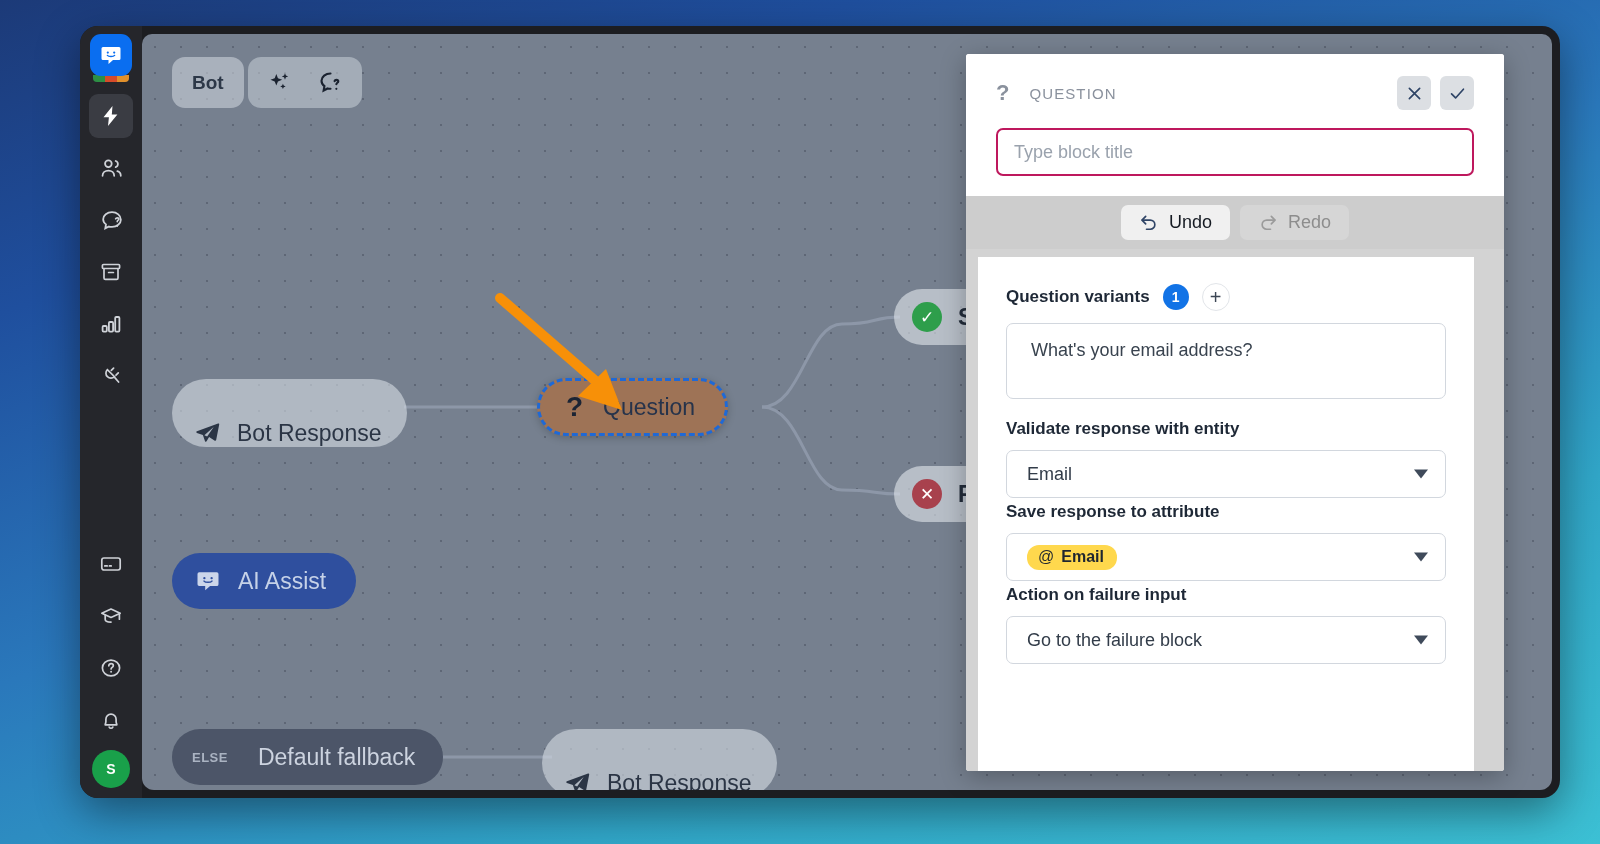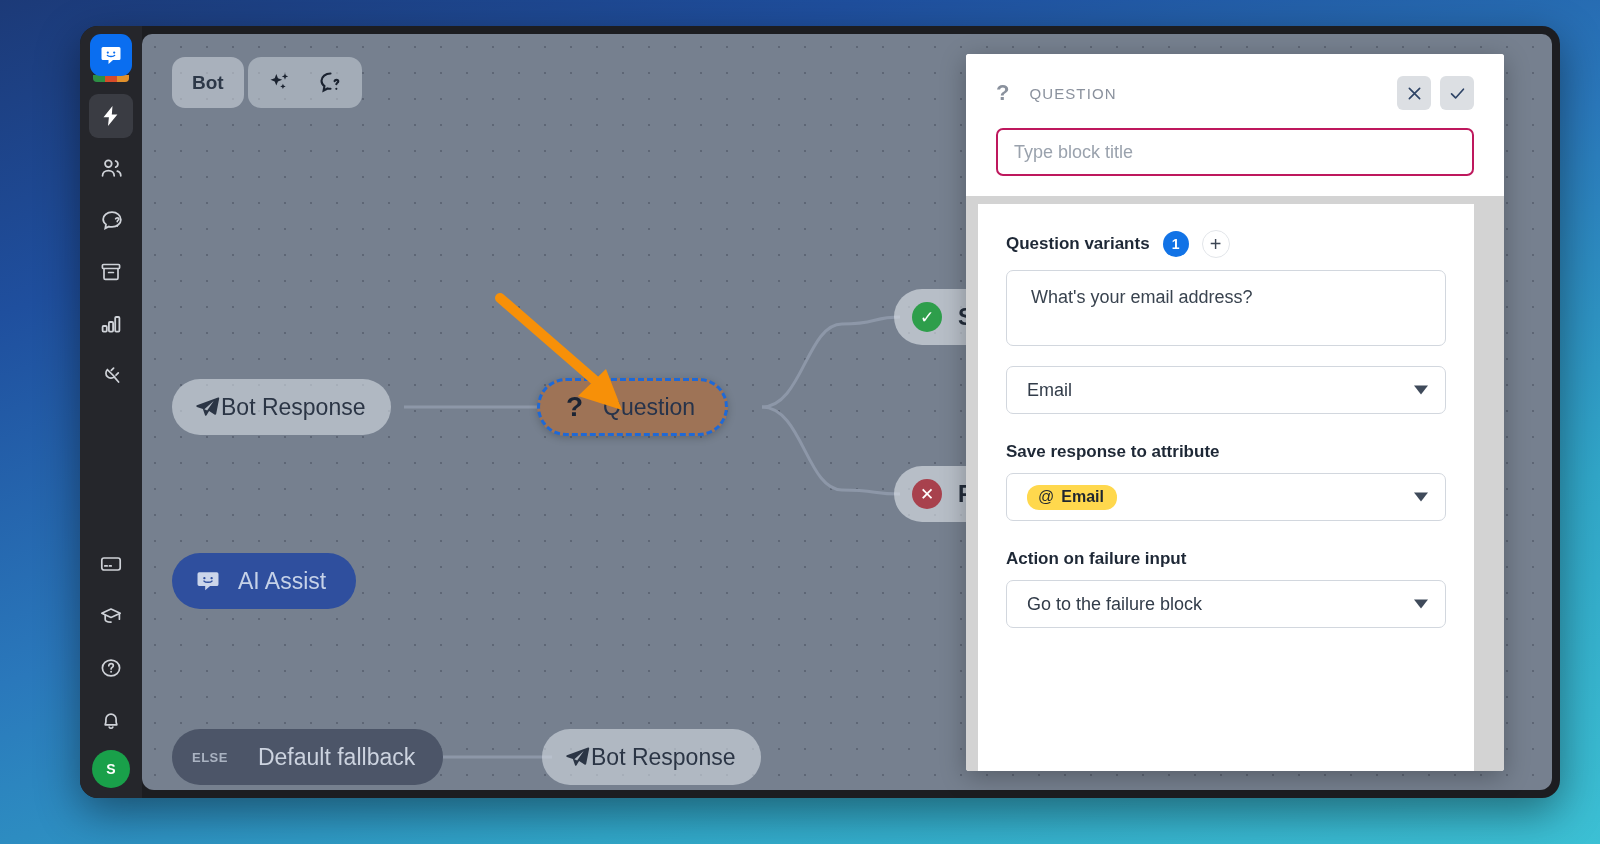--- a/index.html
+++ b/index.html
@@ -108,21 +108,21 @@
     border-radius: 40px;
     white-space: nowrap;
     cursor: pointer;
   }
   .node-label { font-size: 23px; }
 
   .node-botresp {
     background: rgba(212,218,226,.62);
     color: #2b3545;
     padding: 0 26px 0 22px;
-    height: 56px; 
+    height: 68px; gap: 16px; align-items: flex-end;
   }
   .node-botresp .node-label { font-weight: 500; color:#2b3545; }
 
   .node-question {
     background: #9e7356;
     color: #23304a;
     padding: 0 30px 0 26px;
     height: 58px; gap: 20px;
     border: 3px dashed #1f69d6;
     box-shadow: 0 2px 8px rgba(0,0,0,.2);
@@ -253,21 +253,21 @@
     font-size: 18px; color: #39434f;
     margin-bottom: 20px;
     cursor: text;
   }
   .select-box {
     position: relative;
     border: 1px solid #d2d7de; border-radius: 7px;
     height: 48px; padding: 0 40px 0 20px;
     display: flex; align-items: center;
     font-size: 18px; color: #323c49;
-    margin-bottom: 28px;
+    margin-bottom: 4px;
     background: #fff;
     cursor: pointer;
   }
   .caret {
     position: absolute; right: 17px; top: 50%;
     transform: translateY(-50%);
     width: 0; height: 0;
     border-left: 7px solid transparent;
     border-right: 7px solid transparent;
     border-top: 9px solid #3f4a5a;
@@ -470,32 +470,49 @@
         </div>
         <div class="head-btn">
           <svg width="19" height="19" viewBox="0 0 24 24" fill="none" stroke="currentColor" stroke-width="2.1" stroke-linecap="round" stroke-linejoin="round">
             <path d="M4.5 12.4 9.6 17.6 19.5 6.6"></path>
           </svg>
         </div>
       </div>
       <input class="title-input" type="text" placeholder="Type block title" style="">
     </div>
 
+    <div class="undo-bar">
+      <div class="ur-btn ur-undo">
+        <svg width="20" height="20" viewBox="0 0 24 24" fill="none" stroke="currentColor" stroke-width="2" stroke-linecap="round" stroke-linejoin="round">
+          <path d="M4 8.5h9.5a5.5 5.5 0 0 1 0 11H9"></path>
+          <path d="M8 4 3.6 8.5 8 13"></path>
+        </svg>
+        <span>Undo</span>
+      </div>
+      <div class="ur-btn ur-redo">
+        <svg width="20" height="20" viewBox="0 0 24 24" fill="none" stroke="currentColor" stroke-width="2" stroke-linecap="round" stroke-linejoin="round">
+          <path d="M20 8.5h-9.5a5.5 5.5 0 0 0 0 11H15"></path>
+          <path d="M16 4l4.4 4.5L16 13"></path>
+        </svg>
+        <span>Redo</span>
+      </div>
+    </div>
 
     <div class="panel-body">
       <div class="panel-card">
 
         <div class="variants-row">
           <span class="field-label">Question variants</span>
           <span class="count-badge">1</span>
           <span class="plus-btn">+</span>
         </div>
 
         <div class="variant-box">What's your email address?</div>
 
+        <div class="field-label">Validate response with entity</div>
         <div class="select-box">
           <span>Email</span>
           <span class="caret"></span>
         </div>
 
         <div class="field-label">Save response to attribute</div>
         <div class="select-box">
           <span class="attr-chip">
             <span class="at">@</span>
             <span>Email</span>

